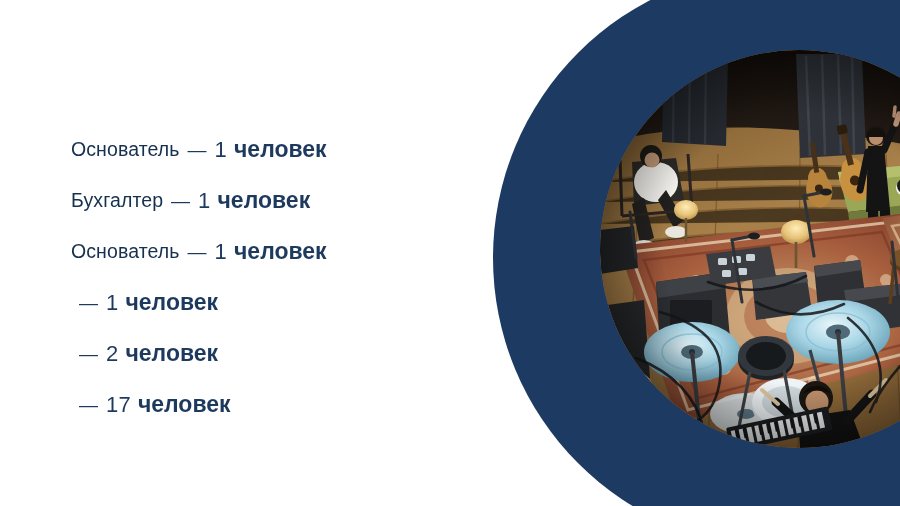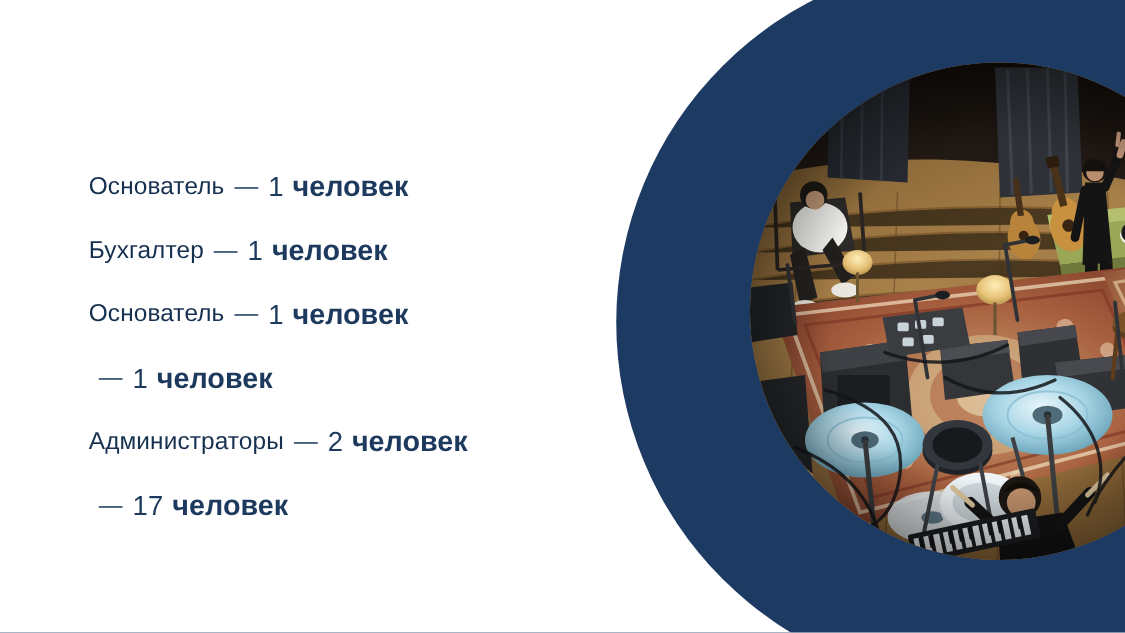--- a/index.html
+++ b/index.html
@@ -478,21 +478,20 @@
       <span class="count-word">человек</span>
     </div>
 
     <div class="roster-row">
       <span class="dash">—</span>
       <span class="count-num">1</span>
       <span class="count-word">человек</span>
     </div>
 
     <div class="roster-row">
-      <span class="role-name">Администраторы</span>
       <span class="dash">—</span>
       <span class="count-num">2</span>
       <span class="count-word">человек</span>
     </div>
 
     <div class="roster-row">
       <span class="dash">—</span>
       <span class="count-num">17</span>
       <span class="count-word">человек</span>
     </div>

